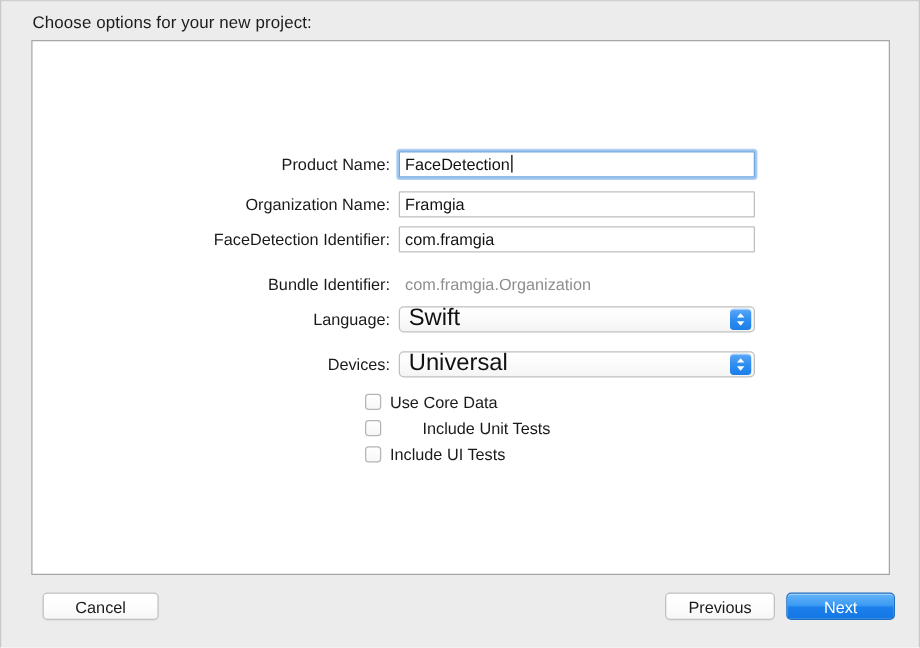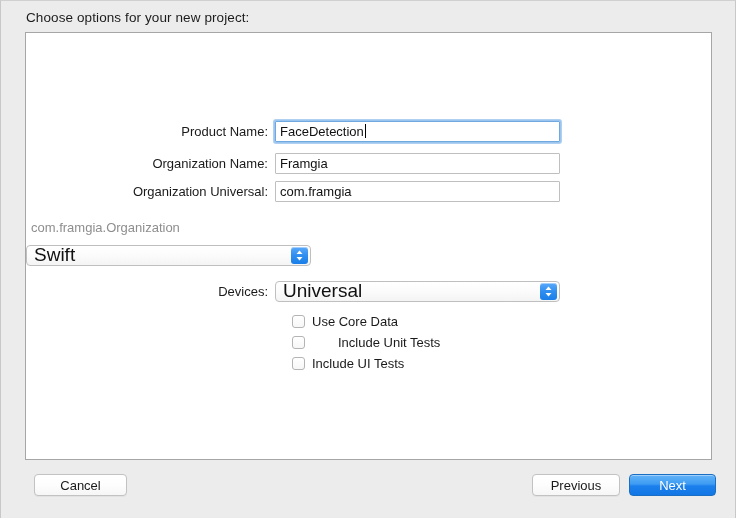--- a/index.html
+++ b/index.html
@@ -44,21 +44,21 @@
     box-sizing: border-box;
   }
   .form-row {
     position: absolute;
     left: 0;
     display: flex;
     align-items: center;
     height: 22px;
   }
   .row-label {
-    width: 249px;
+    width: 293px;
     text-align: right;
     padding-right: 7px;
     font-size: 13px;
     color: #1a1a1a;
     white-space: nowrap;
     box-sizing: border-box;
   }
   .row-label.dim {
     color: #1a1a1a;
   }
@@ -204,31 +204,33 @@
     </div>
 
     <div class="form-row" style="top: 119px; align-items: center;">
       <div class="row-label">Organization Name:</div>
       <div class="text-field">
         <span class="field-text">Framgia</span>
       </div>
     </div>
 
     <div class="form-row" style="top: 147px;">
-      <div class="row-label">Organization Universal:</div>
+      <div class="row-label">FaceDetection Identifier:</div>
       <div class="text-field">
         <span class="field-text">com.framgia</span>
       </div>
     </div>
 
     <div class="form-row" style="top: 183px;">
+      <div class="row-label dim">Bundle Identifier:</div>
       <div class="static-value">com.framgia.Organization</div>
     </div>
 
     <div class="form-row" style="top: 211px;">
+      <div class="row-label">Language:</div>
       <div class="popup-button">
         <span>Swift</span>
         <span class="popup-arrows">
           <svg width="9" height="13" viewBox="0 0 9 13">
             <path d="M4.5 1.5 L7.5 5 L1.5 5 Z" fill="#ffffff"></path>
             <path d="M4.5 11.5 L1.5 8 L7.5 8 Z" fill="#ffffff"></path>
           </svg>
         </span>
       </div>
     </div>

